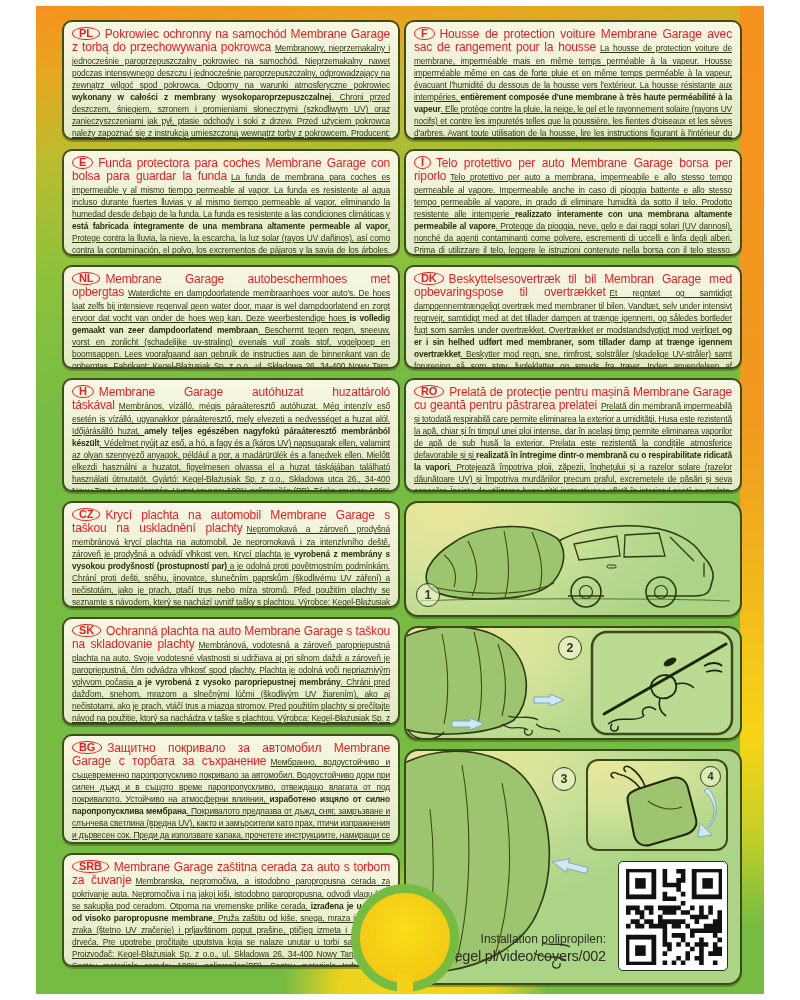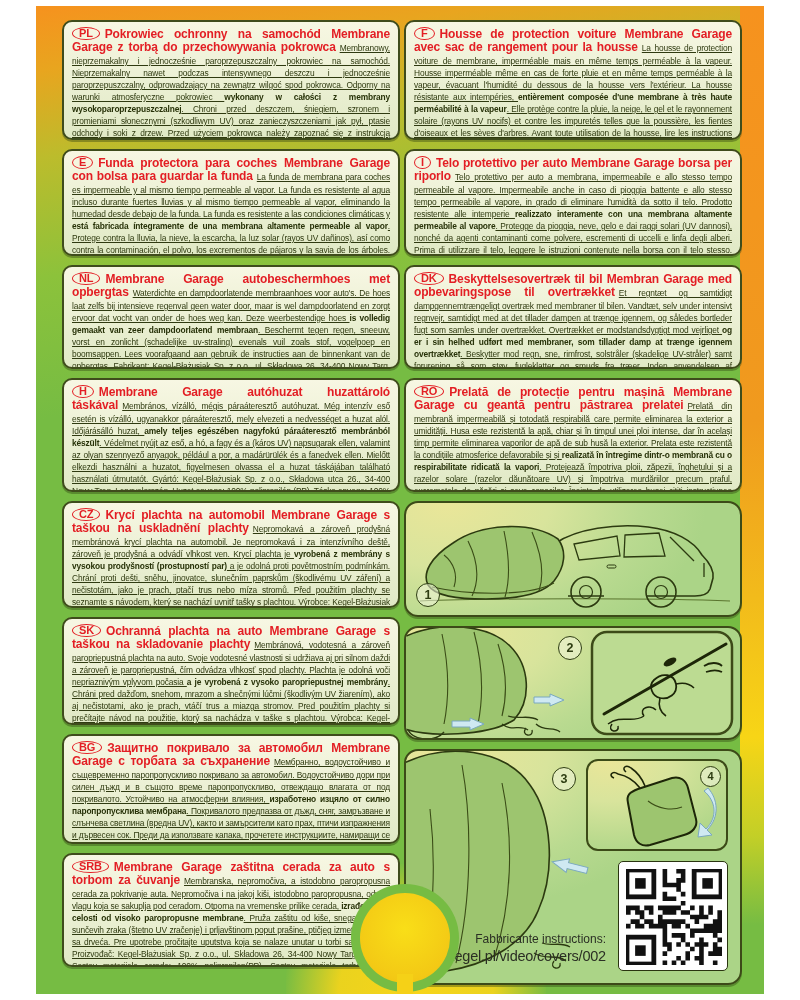--- a/index.html
+++ b/index.html
@@ -11,21 +11,21 @@
   .glow-bottom{position:absolute;left:250px;bottom:0;width:260px;height:130px;z-index:0;
     background:radial-gradient(ellipse at 50% 100%,#f7d51a 0%,rgba(247,213,26,.9) 42%,rgba(247,213,26,0) 72%);}
   .col{position:absolute;top:14px;width:338px;display:flex;flex-direction:column;gap:9px;z-index:1;}
   .col-left{left:26px;}
   .col-right{left:368px;}
   .lang-box{box-sizing:border-box;background:linear-gradient(#f7f7e3,#e0e9c5);border:2px solid #3f4c1c;border-radius:10px;
     padding:5px 8px 4px 8px;overflow:hidden;box-shadow:0 2px 0 rgba(47,66,18,.4);}
   .sec{margin:0;text-align:justify;line-height:10px;letter-spacing:-0.15px;}
   .badge{display:inline-block;border:1.5px solid #e31e24;color:#e31e24;border-radius:50%;padding:0 6px;
     font-weight:bold;font-size:11px;line-height:11px;margin-right:5px;vertical-align:1px;}
-  .title{color:#e31e24;font-weight:bold;font-size:12px;line-height:13px;margin-right:4px;}
+  .title{color:#e31e24;font-weight:normal;font-size:12px;line-height:13px;margin-right:4px;}
   .bodytxt{color:#2f3a10;font-size:8.4px;text-decoration:underline;}
   .bodybold{color:#273208;font-size:8.4px;font-weight:bold;}
   .panel{position:relative;box-sizing:border-box;border:2px solid #3c4a18;border-radius:14px;overflow:hidden;
     background:radial-gradient(ellipse 260px 160px at 12% 0%,#eae699 0%,#d8e49c 40%,#b9da90 75%,#abd487 100%);
     box-shadow:0 2px 0 rgba(47,66,18,.4);}
   .step-badge{position:absolute;width:22px;height:22px;border:1.6px solid #2e3d12;border-radius:50%;
     background:rgba(242,246,222,.55);color:#2e3d12;font-weight:bold;font-size:12.5px;line-height:22px;text-align:center;z-index:3;}
   .inset{position:absolute;box-sizing:border-box;border:2.5px solid #3c4a18;border-radius:12px;overflow:hidden;
     background:radial-gradient(ellipse 140px 90px at 15% 0%,#eae699 0%,#d8e49c 45%,#b2d78a 100%);}
   .qr-box{position:absolute;right:12px;bottom:12px;width:110px;height:110px;background:#ffffff;border-radius:5px;
@@ -156,21 +156,21 @@
           <path d="M52 27 C46 19 40 15 30 13 M57 25 C53 15 49 11 43 7 M30 13 C24 9 20 15 26 17 M43 7 C38 3 33 7 38 11" fill="none" stroke="#1d2608" stroke-width="1.6"></path>
           <path d="M60 40 C70 48 84 50 94 46" fill="none" stroke="#3b4d17" stroke-width="1.1"></path>
           <g>
             <path d="M116 30 C128 40 130 56 118 68 L112 62 L110 76 L124 74 L119 69 C132 56 130 38 120 27 Z" fill="#cfe9f2" stroke="#7aa8bf" stroke-width="1"></path>
           </g>
         </svg>
         <div class="step-badge" style="right:5px;top:5px;width:19px;height:19px;line-height:19px;font-size:11px">4</div>
       </div>
 
       <div class="install">
-        <div class="l1">Fabbricante instructions:</div>
+        <div class="l1">Installation polipropilen:</div>
         <div class="l2">kegel.pl/video/covers/002</div>
       </div>
 
       <div class="qr-box">
         <svg viewBox="0 0 100 100" width="96" height="96">
           <path id="qr-modules" fill="#111111" d="M38.1 0.0h4.8v4.8h-4.8zM52.4 0.0h4.8v4.8h-4.8zM57.1 0.0h4.8v4.8h-4.8zM38.1 4.8h4.8v4.8h-4.8zM57.1 4.8h4.8v4.8h-4.8zM38.1 9.5h4.8v4.8h-4.8zM52.4 9.5h4.8v4.8h-4.8zM57.1 9.5h4.8v4.8h-4.8zM38.1 14.3h4.8v4.8h-4.8zM42.9 14.3h4.8v4.8h-4.8zM47.6 14.3h4.8v4.8h-4.8zM52.4 14.3h4.8v4.8h-4.8zM52.4 19.0h4.8v4.8h-4.8zM38.1 23.8h4.8v4.8h-4.8zM57.1 23.8h4.8v4.8h-4.8zM38.1 28.6h4.8v4.8h-4.8zM42.9 28.6h4.8v4.8h-4.8zM47.6 28.6h4.8v4.8h-4.8zM57.1 33.3h4.8v4.8h-4.8zM0.0 38.1h4.8v4.8h-4.8zM4.8 38.1h4.8v4.8h-4.8zM9.5 38.1h4.8v4.8h-4.8zM19.0 38.1h4.8v4.8h-4.8zM23.8 38.1h4.8v4.8h-4.8zM33.3 38.1h4.8v4.8h-4.8zM38.1 38.1h4.8v4.8h-4.8zM42.9 38.1h4.8v4.8h-4.8zM47.6 38.1h4.8v4.8h-4.8zM52.4 38.1h4.8v4.8h-4.8zM66.7 38.1h4.8v4.8h-4.8zM76.2 38.1h4.8v4.8h-4.8zM85.7 38.1h4.8v4.8h-4.8zM0.0 42.9h4.8v4.8h-4.8zM9.5 42.9h4.8v4.8h-4.8zM14.3 42.9h4.8v4.8h-4.8zM23.8 42.9h4.8v4.8h-4.8zM38.1 42.9h4.8v4.8h-4.8zM42.9 42.9h4.8v4.8h-4.8zM47.6 42.9h4.8v4.8h-4.8zM57.1 42.9h4.8v4.8h-4.8zM61.9 42.9h4.8v4.8h-4.8zM76.2 42.9h4.8v4.8h-4.8zM85.7 42.9h4.8v4.8h-4.8zM95.2 42.9h4.8v4.8h-4.8zM14.3 47.6h4.8v4.8h-4.8zM33.3 47.6h4.8v4.8h-4.8zM66.7 47.6h4.8v4.8h-4.8zM71.4 47.6h4.8v4.8h-4.8zM76.2 47.6h4.8v4.8h-4.8zM81.0 47.6h4.8v4.8h-4.8zM95.2 47.6h4.8v4.8h-4.8zM4.8 52.4h4.8v4.8h-4.8zM9.5 52.4h4.8v4.8h-4.8zM19.0 52.4h4.8v4.8h-4.8zM23.8 52.4h4.8v4.8h-4.8zM33.3 52.4h4.8v4.8h-4.8zM38.1 52.4h4.8v4.8h-4.8zM42.9 52.4h4.8v4.8h-4.8zM47.6 52.4h4.8v4.8h-4.8zM52.4 52.4h4.8v4.8h-4.8zM57.1 52.4h4.8v4.8h-4.8zM71.4 52.4h4.8v4.8h-4.8zM90.5 52.4h4.8v4.8h-4.8zM95.2 52.4h4.8v4.8h-4.8zM0.0 57.1h4.8v4.8h-4.8zM9.5 57.1h4.8v4.8h-4.8zM14.3 57.1h4.8v4.8h-4.8zM23.8 57.1h4.8v4.8h-4.8zM28.6 57.1h4.8v4.8h-4.8zM33.3 57.1h4.8v4.8h-4.8zM38.1 57.1h4.8v4.8h-4.8zM47.6 57.1h4.8v4.8h-4.8zM52.4 57.1h4.8v4.8h-4.8zM61.9 57.1h4.8v4.8h-4.8zM81.0 57.1h4.8v4.8h-4.8zM85.7 57.1h4.8v4.8h-4.8zM90.5 57.1h4.8v4.8h-4.8zM95.2 57.1h4.8v4.8h-4.8zM38.1 61.9h4.8v4.8h-4.8zM66.7 61.9h4.8v4.8h-4.8zM71.4 61.9h4.8v4.8h-4.8zM76.2 61.9h4.8v4.8h-4.8zM81.0 61.9h4.8v4.8h-4.8zM85.7 61.9h4.8v4.8h-4.8zM90.5 61.9h4.8v4.8h-4.8zM95.2 61.9h4.8v4.8h-4.8zM38.1 66.7h4.8v4.8h-4.8zM47.6 66.7h4.8v4.8h-4.8zM52.4 66.7h4.8v4.8h-4.8zM57.1 66.7h4.8v4.8h-4.8zM66.7 66.7h4.8v4.8h-4.8zM90.5 66.7h4.8v4.8h-4.8zM38.1 71.4h4.8v4.8h-4.8zM57.1 71.4h4.8v4.8h-4.8zM76.2 71.4h4.8v4.8h-4.8zM95.2 71.4h4.8v4.8h-4.8zM38.1 76.2h4.8v4.8h-4.8zM42.9 76.2h4.8v4.8h-4.8zM52.4 76.2h4.8v4.8h-4.8zM61.9 76.2h4.8v4.8h-4.8zM71.4 76.2h4.8v4.8h-4.8zM76.2 76.2h4.8v4.8h-4.8zM81.0 76.2h4.8v4.8h-4.8zM90.5 76.2h4.8v4.8h-4.8zM42.9 81.0h4.8v4.8h-4.8zM66.7 81.0h4.8v4.8h-4.8zM76.2 81.0h4.8v4.8h-4.8zM90.5 81.0h4.8v4.8h-4.8zM95.2 81.0h4.8v4.8h-4.8zM38.1 85.7h4.8v4.8h-4.8zM61.9 85.7h4.8v4.8h-4.8zM76.2 85.7h4.8v4.8h-4.8zM85.7 85.7h4.8v4.8h-4.8zM90.5 85.7h4.8v4.8h-4.8zM95.2 85.7h4.8v4.8h-4.8zM52.4 90.5h4.8v4.8h-4.8zM61.9 90.5h4.8v4.8h-4.8zM71.4 90.5h4.8v4.8h-4.8zM76.2 90.5h4.8v4.8h-4.8zM38.1 95.2h4.8v4.8h-4.8zM47.6 95.2h4.8v4.8h-4.8zM57.1 95.2h4.8v4.8h-4.8zM76.2 95.2h4.8v4.8h-4.8zM90.5 95.2h4.8v4.8h-4.8z"></path>
           <g fill="none" stroke="#111111">
             <rect x="1" y="1" width="28" height="28" stroke-width="5" fill="none"></rect>
             <rect x="9.5" y="9.5" width="11" height="11" fill="#111111" stroke="none"></rect>
             <rect x="71" y="1" width="28" height="28" stroke-width="5" fill="none"></rect>

